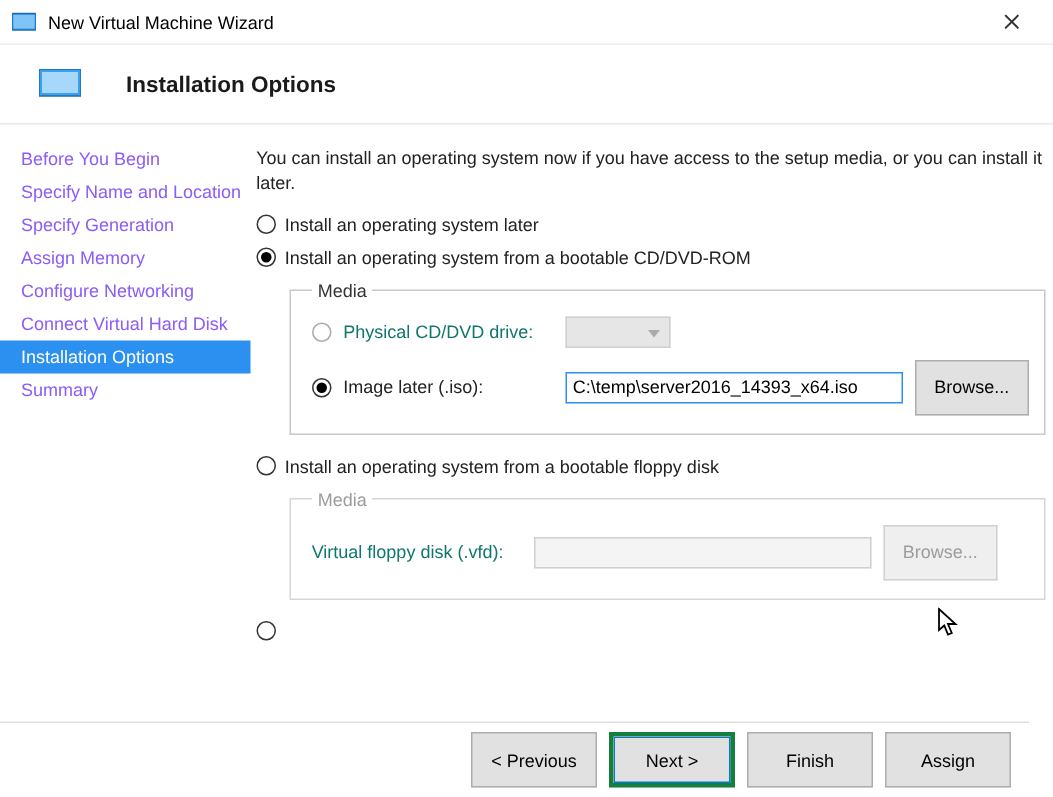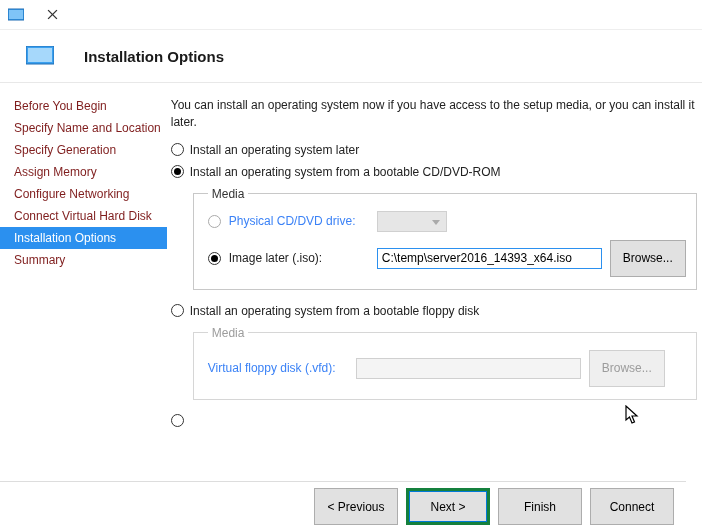--- a/index.html
+++ b/index.html
@@ -45,21 +45,21 @@
     display: flex;
     height: 388px;
   }
   .sidebar {
     width: 182px;
     padding: 12px 0 0 0;
   }
   .sidebar .step {
     padding: 4px 6px 4px 14px;
     font-size: 12px;
-    color: #7f1d1d;
+    color: #8b5cf6;
     white-space: nowrap;
     cursor: default;
   }
   .sidebar .step.active {
     background: #2b90ef;
     color: #fff;
   }
   .content {
     flex: 1;
     padding: 14px 12px 0 4px;
@@ -86,21 +86,21 @@
     margin: 2px 8px 14px 22px;
     padding: 10px 10px 12px 14px;
     font-size: 12px;
   }
   fieldset.media.disabled { border-color:#d6d6d6; }
   fieldset.media legend { padding: 0 4px; color:#333; font-size:12px;}
   fieldset.media.disabled legend { color:#9c9c9c; }
   .media-row { display:flex; align-items:center; gap:8px; margin-bottom:8px; }
   .media-row:last-child{ margin-bottom:0; }
   .media-label { width: 140px; }
-  .disabled-text { color:#3b82f6; }
+  .disabled-text { color:#0f766e; }
   .fake-select {
     width: 70px; height: 21px; background:#e6e6e6; border:1px solid #d0d0d0;
     position: relative;
   }
   .fake-select::after{
     content:""; position:absolute; right:6px; top:8px;
     border-left:4px solid transparent; border-right:4px solid transparent;
     border-top:5px solid #aaa;
   }
   .text-input {
@@ -135,20 +135,21 @@
 </head>
 <body>
 
 <div class="titlebar">
   <span class="app-icon">
     <svg viewBox="0 0 16 16">
         <rect x="0" y="2" width="16" height="11" fill="#3aa0f0" stroke="#1e6db3"></rect>
         <rect x="1" y="3" width="14" height="9" fill="#7fc4f7"></rect>
       </svg>
   </span>
+  <span class="title">New Virtual Machine Wizard</span>
   <div class="close">
     <svg width="11" height="11" viewBox="0 0 10 10">
         <line x1="1" y1="1" x2="9" y2="9" stroke="#333" stroke-width="1.2"></line>
         <line x1="9" y1="1" x2="1" y2="9" stroke="#333" stroke-width="1.2"></line>
       </svg>
   </div>
 </div>
 
 <div class="header">
   <span class="hicon">
@@ -219,18 +220,18 @@
       <span class="radio"></span>
     </div>
 
   </div>
 </div>
 
 <div class="footer">
   <button class="btn">&lt; Previous</button>
   <button class="btn default">Next &gt;</button>
   <button class="btn">Finish</button>
-  <button class="btn">Connect</button>
+  <button class="btn">Assign</button>
 </div>
 
 <svg class="cursor" viewBox="0 0 18 22">
   <path d="M1 1 L1 15 L4.5 12 L7 18 L9.5 17 L7 11 L12 11 Z" fill="#fff" stroke="#000" stroke-width="1.2"></path>
 </svg>
 
 </body></html>

